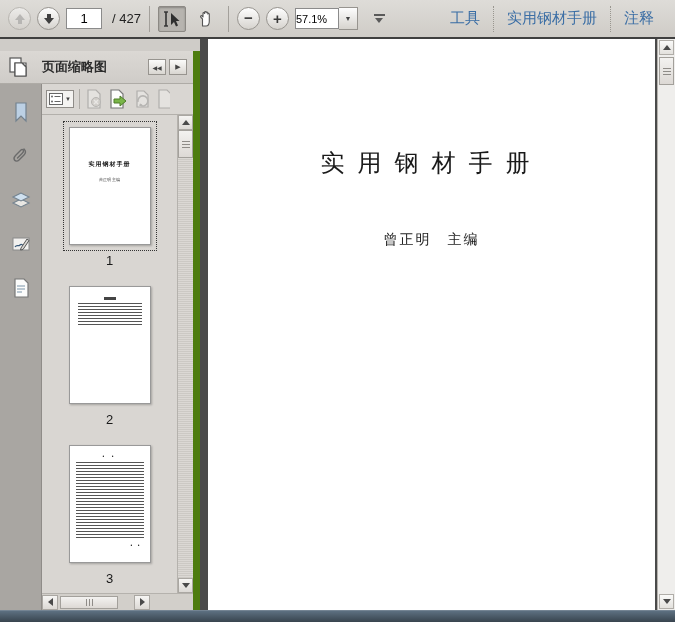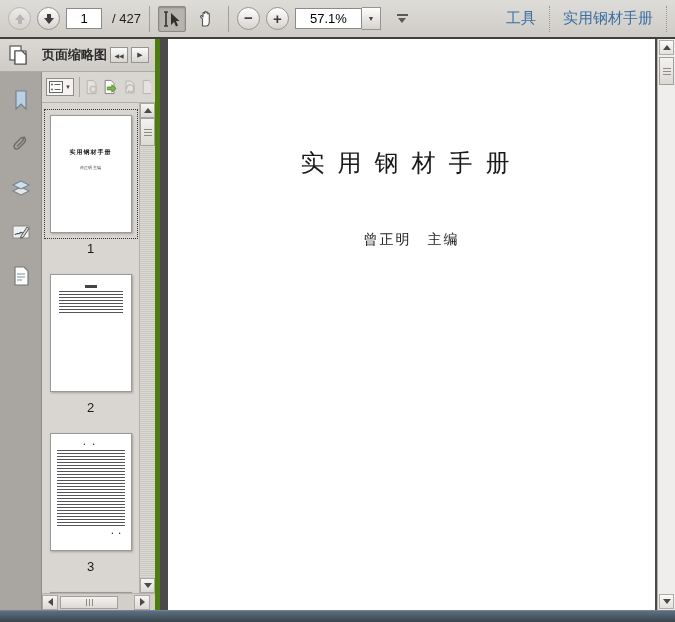--- a/index.html
+++ b/index.html
@@ -22,39 +22,39 @@
   .arrow-stem.gray { background:#9a9a9a; }
   .arrow-stem.dark { background:#3f3f3f; }
   .page-input { width:36px; height:21px; border:1px solid #8b8b8b; background:#fff; font-size:13px;
                 text-align:center; font-family:"Liberation Sans",sans-serif; }
   .page-total { font-size:13px; color:#222; margin-left:4px; white-space:nowrap; }
   .tb-sep { width:1px; height:26px; background:#a3a09b; margin:0 8px; }
   .tool-btn { width:28px; height:26px; border:1px solid transparent; border-radius:2px;
               display:flex; align-items:center; justify-content:center; }
   .tool-btn.active { background:#b7b4af; border-color:#8c8984; box-shadow:inset 0 1px 2px rgba(0,0,0,.25); }
   .zoom-box { display:flex; align-items:center; }
-  .zoom-input { width:67px; height:21px; border:1px solid #8b8b8b; background:#fff; font-size:13px;
-                text-align:center; font-family:"Liberation Sans",sans-serif; }
+  .zoom-input { width:44px; height:21px; border:1px solid #8b8b8b; background:#fff; font-size:11px;
+                text-align:left; font-family:"Liberation Sans",sans-serif; }
   .zoom-drop { width:19px; height:23px; border:1px solid #97948f; border-left:none;
                background:linear-gradient(#fdfdfd,#d6d3ce); font-size:7px; color:#444;
                display:flex; align-items:center; justify-content:center; }
   .overflow-btn { margin-left:10px; display:flex; flex-direction:column; align-items:center; gap:2px; }
   .overflow-bar { width:11px; height:2px; background:#5a5a5a; }
   .overflow-tri { width:0; height:0; border-left:4px solid transparent; border-right:4px solid transparent;
                   border-top:5px solid #5a5a5a; }
   .tb-right { margin-left:auto; display:flex; align-items:center; height:100%;font-family:Liberation Mono, monospace; }
   .tb-right-btn { font-size:15px; color:#3b6ea5; padding:0 13px; height:100%; display:flex; align-items:center; }
   .dotted-sep { width:1px; height:26px; border-left:1px dotted #99968f; }
 
   
   .body { flex:1 1 auto; display:flex; min-height:0; }
 
   
-  .left-col { width:160px; flex:0 0 auto; display:flex; flex-direction:column; background:#d9d6d2;
-              border-right:5px solid #4d7c0f; }
+  .left-col { width:200px; flex:0 0 auto; display:flex; flex-direction:column; background:#d9d6d2;
+              border-right:7px solid #4d7c0f;margin-top:12px; }
   .panel-header { height:33px; flex:0 0 auto; background:linear-gradient(#dbd8d4,#cfccc8);
                   border-bottom:1px solid #aeaba6; display:flex; align-items:center; padding:0 6px; }
   .panel-title { font-size:13px; font-weight:bold; color:#2c2c2c; margin-left:12px; flex:1; }
   .hdr-btn { width:18px; height:16px; border:1px solid #97948f; background:linear-gradient(#fbfbfa,#d9d6d1);
              font-size:6px; color:#444; display:flex; align-items:center; justify-content:center; margin-left:3px; }
   .panel-body { flex:1; display:flex; min-height:0; }
   .icon-strip { width:42px; flex:0 0 auto; background:#a9a6a2; border-right:1px solid #8f8c88;
                 display:flex; flex-direction:column; align-items:center; padding-top:16px; gap:20px; }
   .strip-icon { width:26px; height:24px; display:flex; align-items:center; justify-content:center; }
 
@@ -187,20 +187,21 @@
         <div class="overflow-bar"></div>
         <div class="overflow-tri"></div>
       </div>
     </div>
 
     <div class="tb-right">
       <div class="tb-right-btn">工具</div>
       <div class="dotted-sep"></div>
       <div class="tb-right-btn">实用钢材手册</div>
       <div class="dotted-sep"></div>
+      <div class="tb-right-btn">注释</div>
     </div>
   </div>
 
   <div class="body">
 
     <div class="left-col">
       <div class="panel-header">
         <svg width="24" height="24" viewBox="0 0 24 24">
           <rect x="4" y="3" width="11" height="14" fill="#fff" stroke="#555" stroke-width="1.2"></rect>
           <path d="M9,8 h11 v13 h-11 z M16,8 l4,4" fill="#fff" stroke="#555" stroke-width="1.2"></path>

